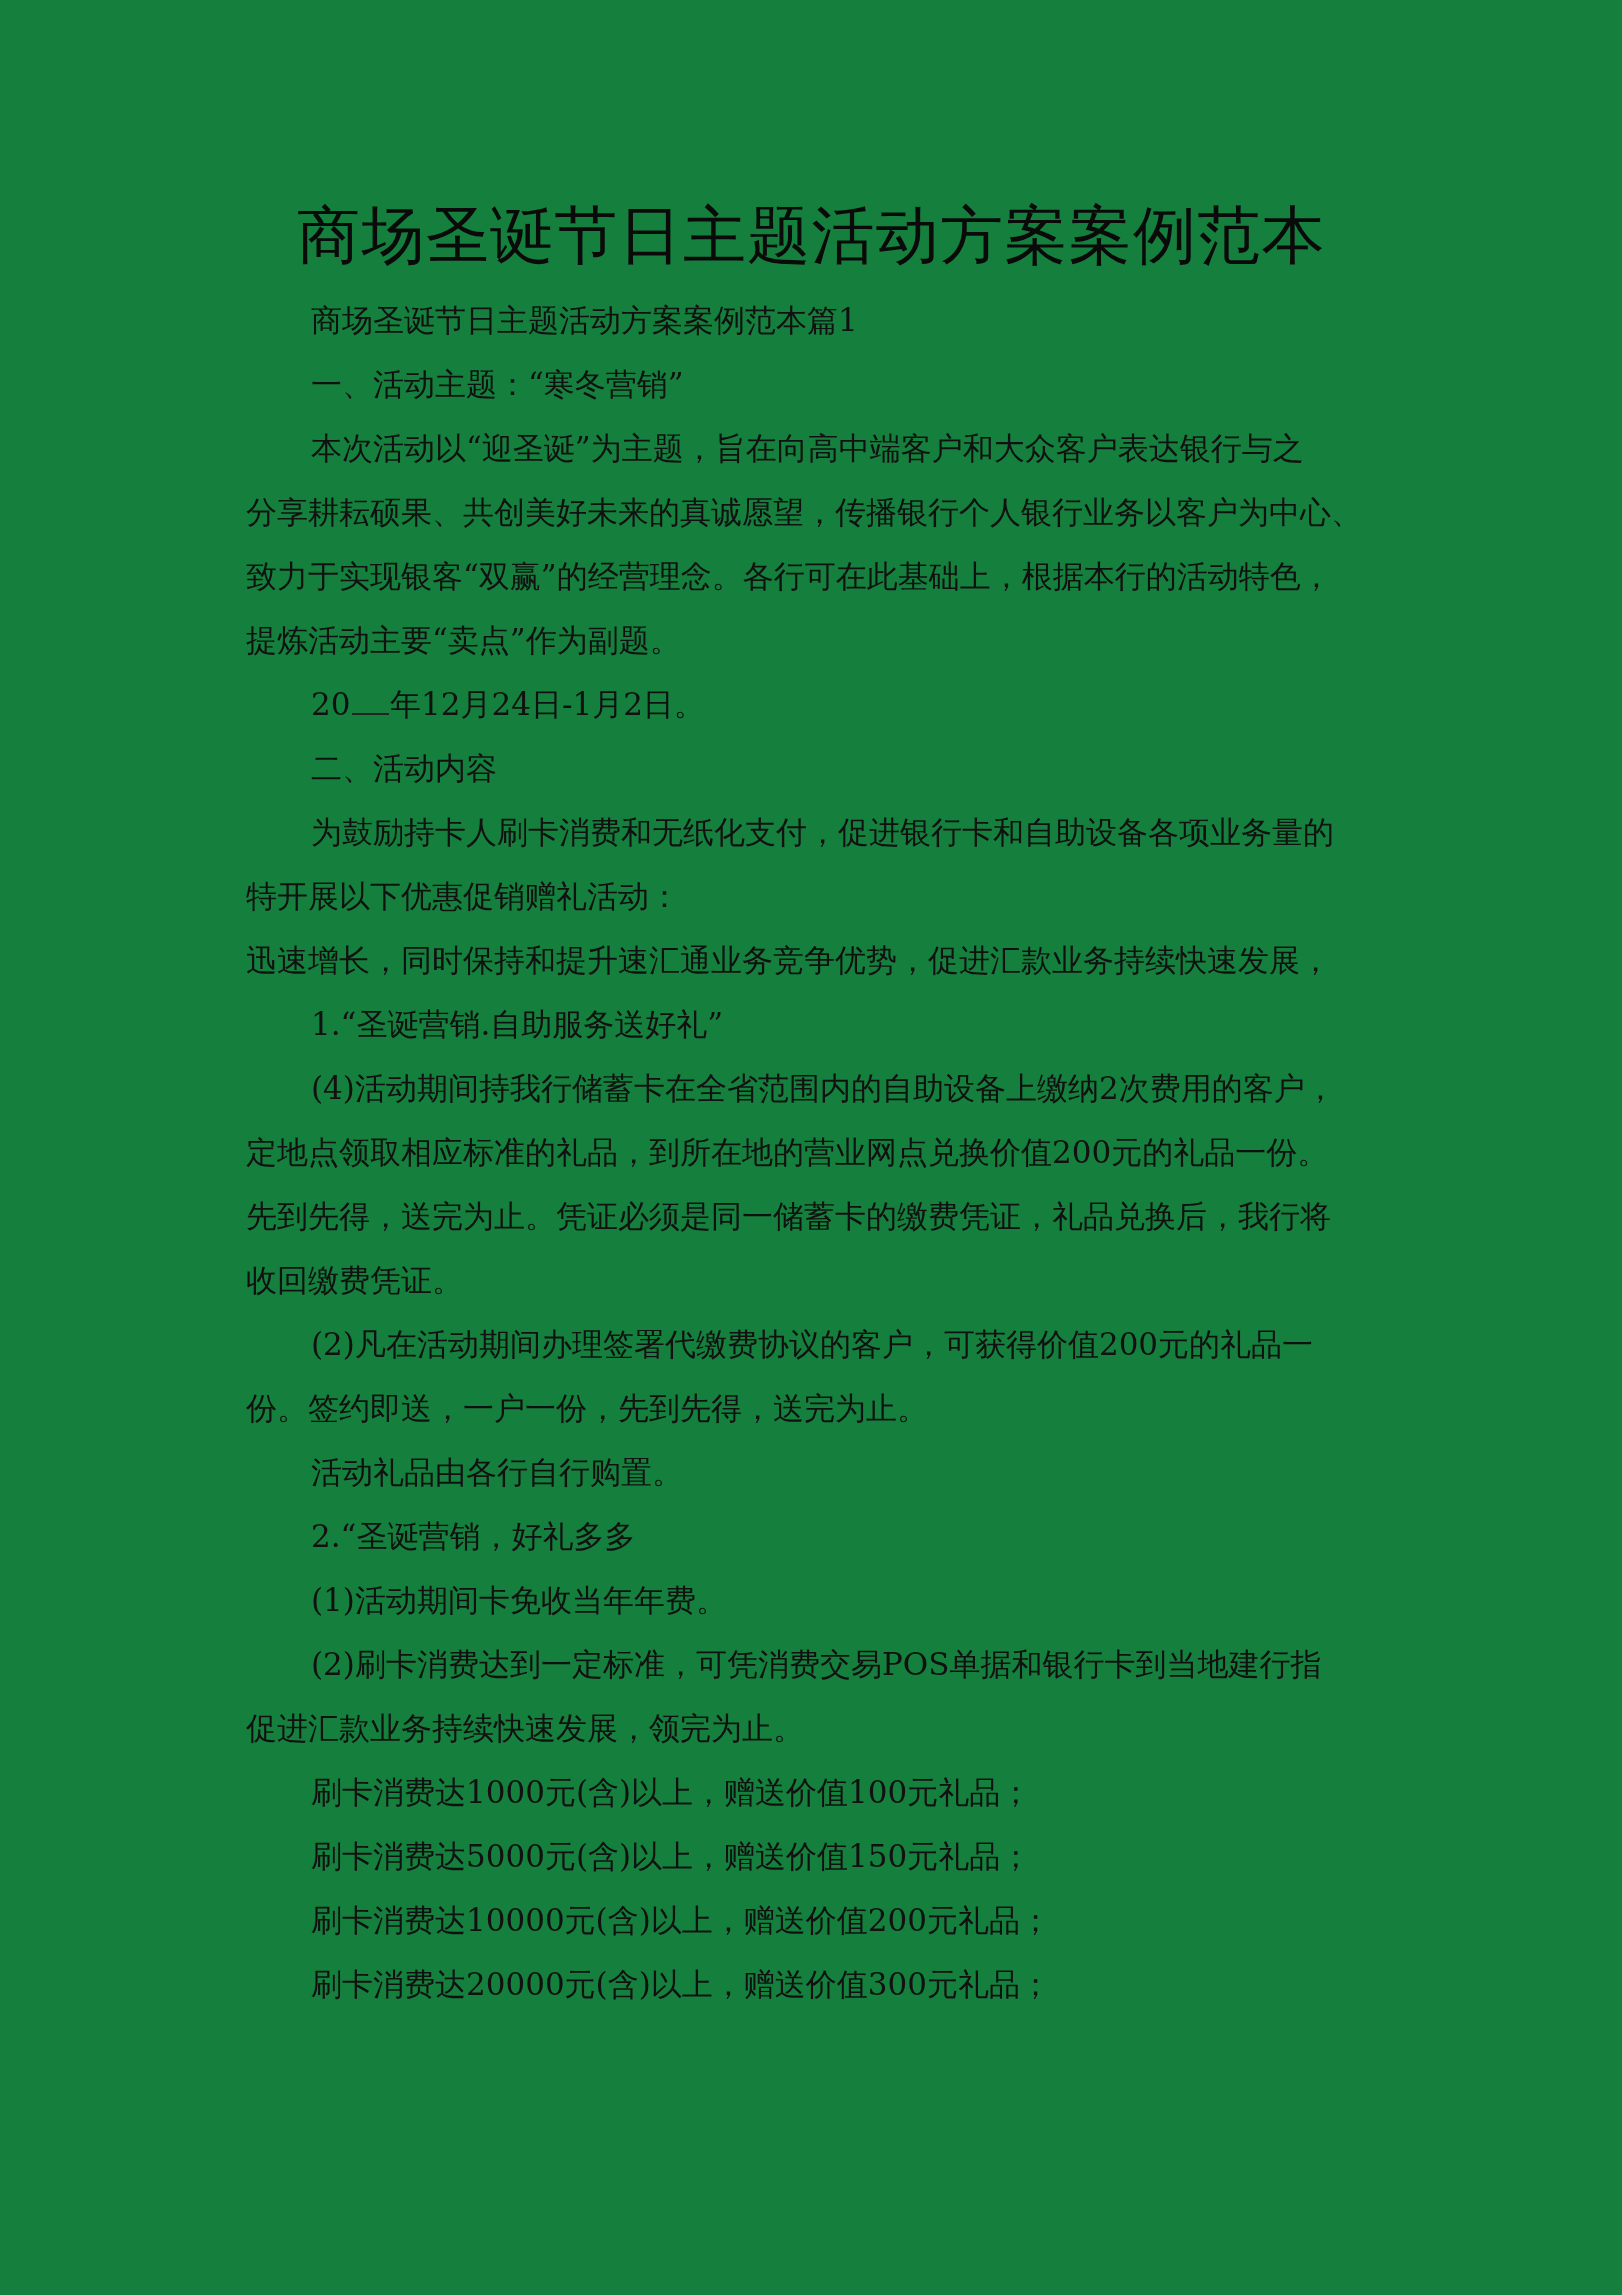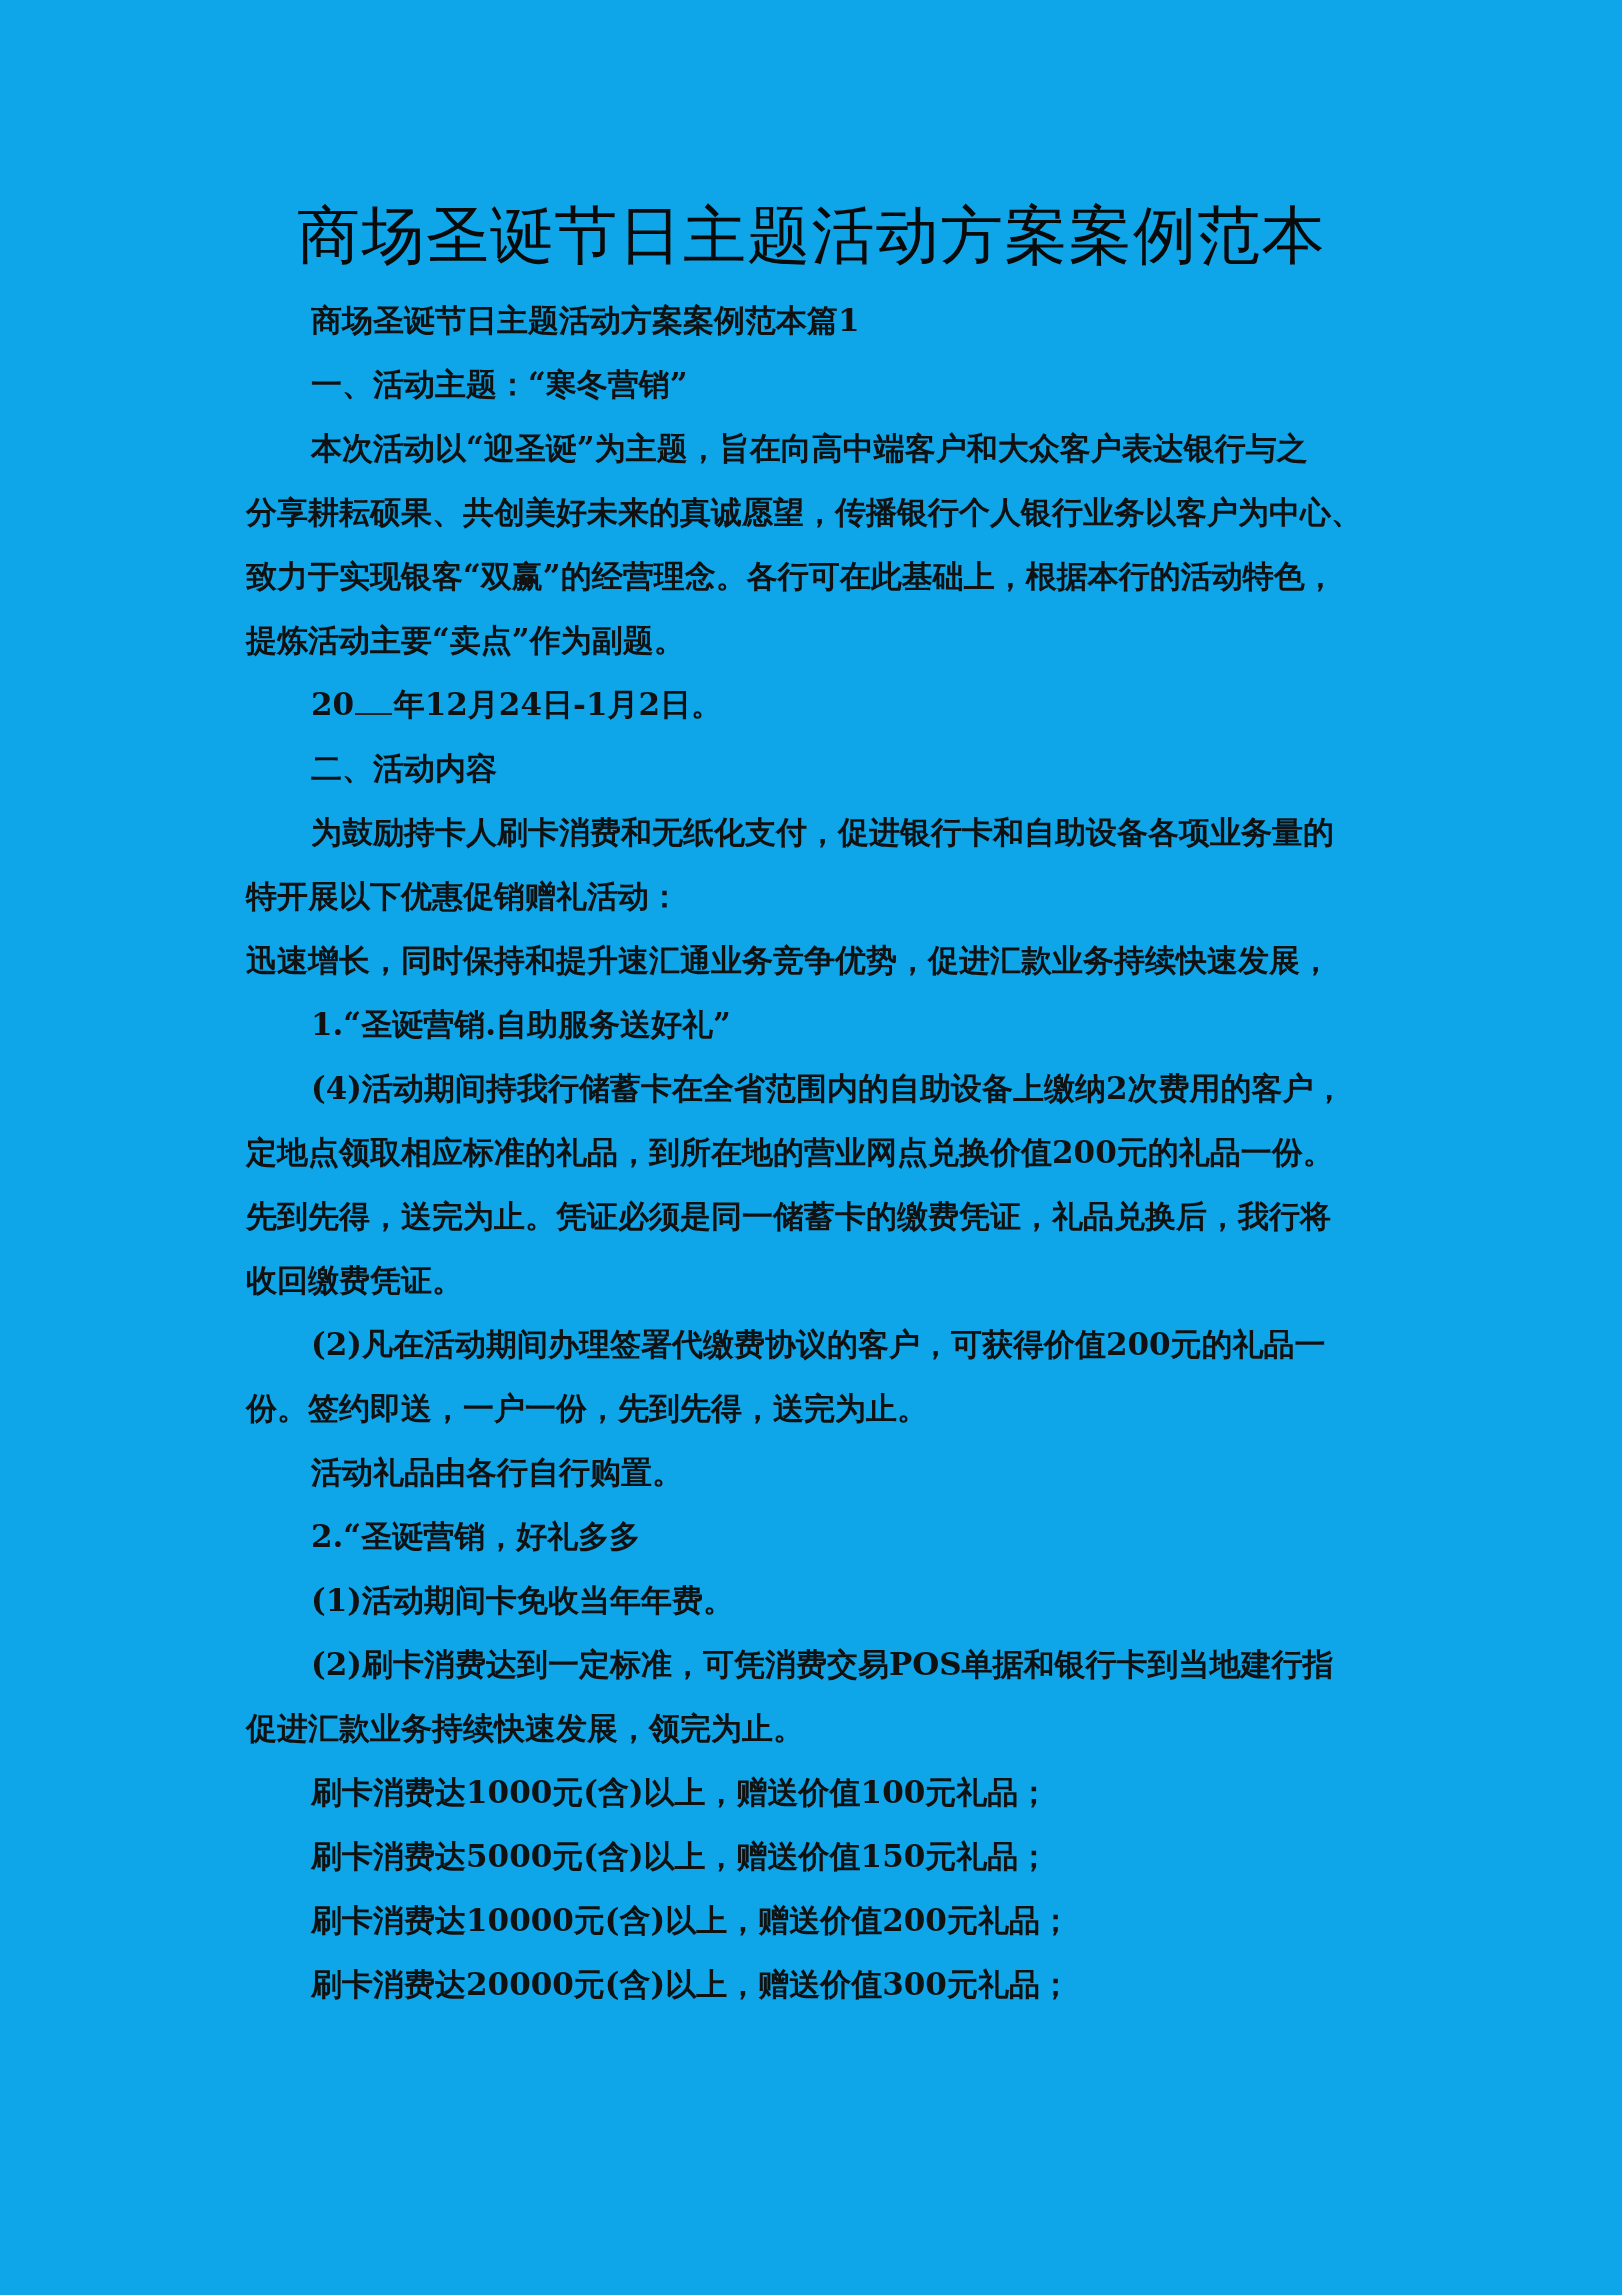--- a/index.html
+++ b/index.html
@@ -14,21 +14,21 @@
       overflow: hidden;
       font-family: "DejaVu Serif", "Liberation Serif", serif;
       color: #111111;
     }
     .page {
       position: absolute;
       left: 0;
       top: 0;
       width: 1623px;
       height: 2295px;
-      background: #0ea5e9;
+      background: #15803d;
     }
     .doc-title {
       position: absolute;
       left: 0;
       width: 1623px;
       top: 196px;
       height: 79px;
       line-height: 79px;
       text-align: center;
       font-size: 63px;
@@ -44,21 +44,20 @@
       top: 288px;
       width: 1139px;
     }
     .line {
       height: 64px;
       line-height: 64px;
       font-size: 31px;
       white-space: nowrap;
       overflow: visible;
       color: #111111;
-      font-weight: bold;
     }
     .indent {
       padding-left: 65px;
     }
     .blank-underscore {
       display: inline-block;
       width: 37px;
       border-bottom: 2px solid #222;
       height: 0.7px;
       vertical-align: baseline;

